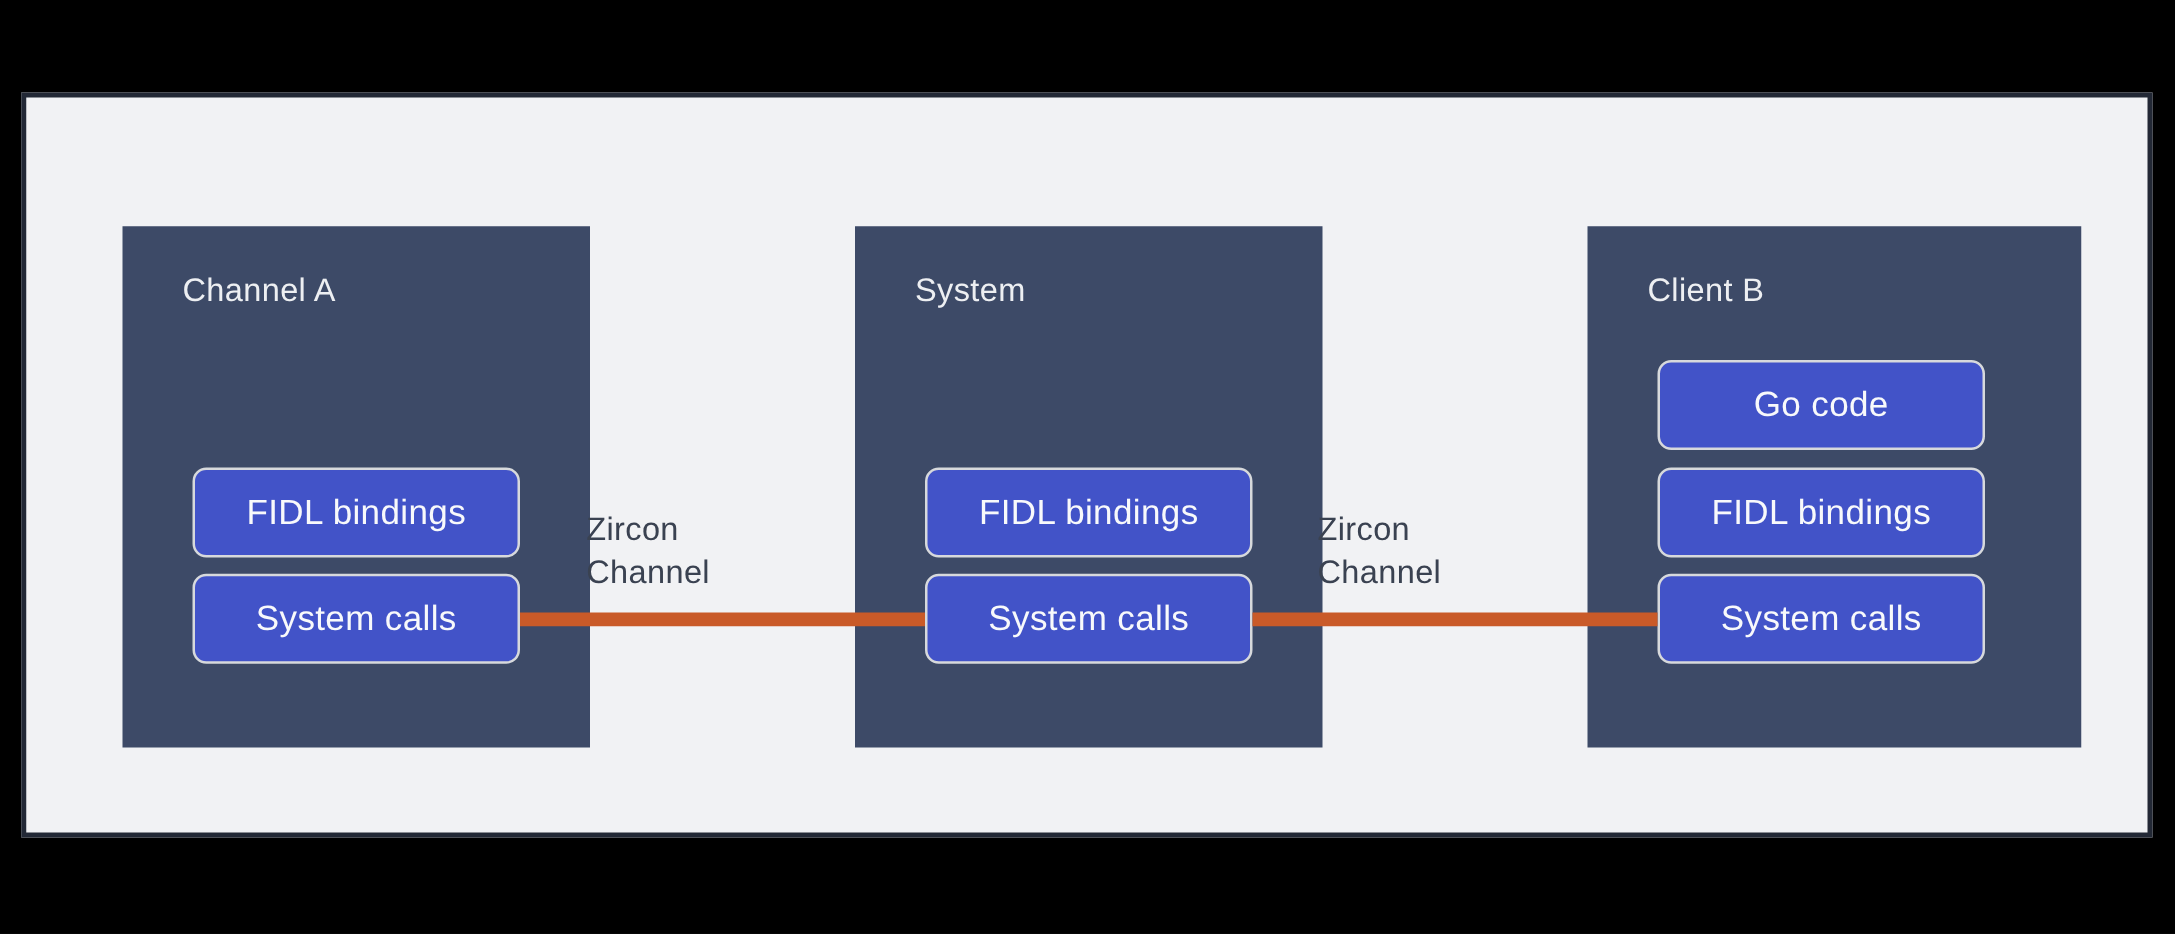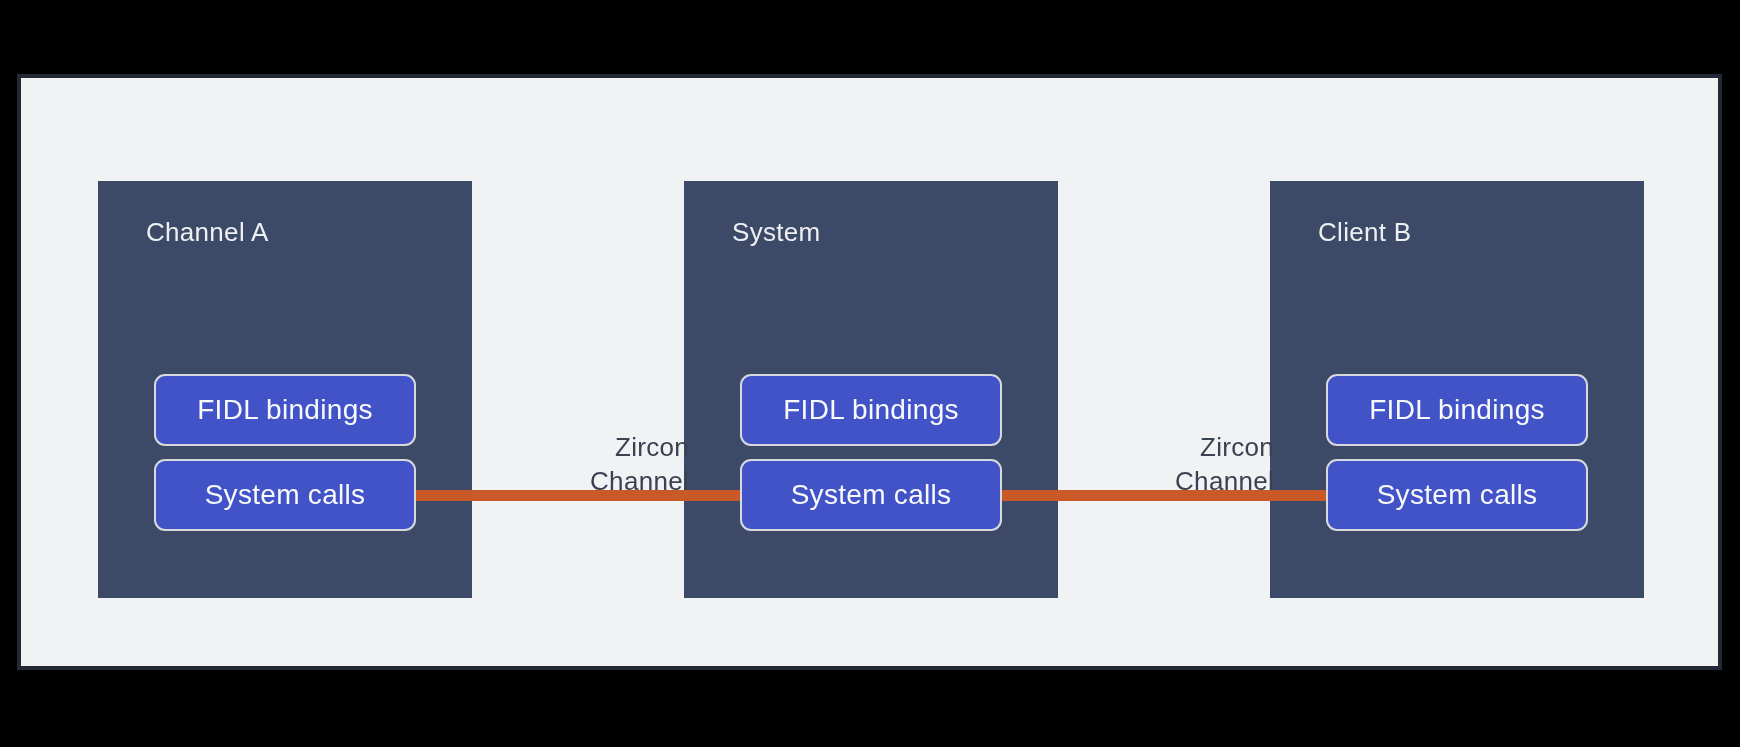--- a/index.html
+++ b/index.html
@@ -20,21 +20,21 @@
     background: var(--frame-bg, #f1f2f4);
   }
   .panel {
     position: absolute;
     top: 181px;
     width: 374px; height: 417px;
     background: var(--panel-bg, #3d4a67);
   }
   .panel-a { left: 98px; }
   .panel-server { left: 684px; }
-  .panel-b { left: 1270px; }
+  .panel-b { left: 1270px; padding-left: 21px; }
   .panel-title {
     position: absolute;
     left: 48px; top: 36px;
     margin: 0;
     font-size: 26px;
     font-weight: 400;
     letter-spacing: 0.3px;
     color: var(--panel-title-text, #edeff2);
   }
   .node {
@@ -59,23 +59,23 @@
     position: absolute;
     top: 490px;
     height: 11px;
     width: 324px;
     background: var(--connector, #c95a28);
   }
   .connector-1 { left: 416px; }
   .connector-2 { left: 1002px; }
   .connector-label {
     position: absolute;
-    top: 430px;
+    top: 406px;
     width: 220px;
-    text-align: right;
+    text-align: left;
     font-size: 26px;
     line-height: 34px;
     letter-spacing: 0.3px;
     white-space: pre-line;
     color: var(--connector-label-text, #3a4251);
   }
   .label-1 { left: 469px; }
   .label-2 { left: 1054px; }
 </style>
 </head>
@@ -91,20 +91,21 @@
   </section>
 
   <section class="panel panel-server">
     <h2 class="panel-title">System</h2>
     <div class="node node-2">FIDL bindings</div>
     <div class="node node-3">System calls</div>
   </section>
 
   <section class="panel panel-b">
     <h2 class="panel-title">Client B</h2>
+    <div class="node node-1">Go code</div>
     <div class="node node-2">FIDL bindings</div>
     <div class="node node-3">System calls</div>
   </section>
 
   <div class="connector connector-1"></div>
   <div class="connector connector-2"></div>
 
   <div class="connector-label label-1">Zircon
 Channel</div>
   <div class="connector-label label-2">Zircon

